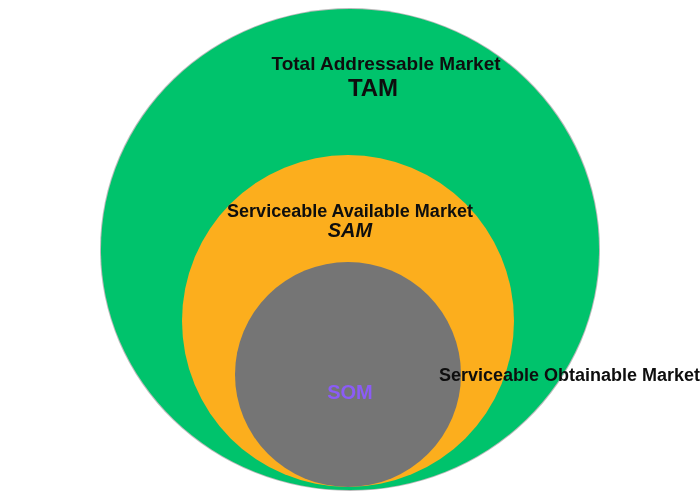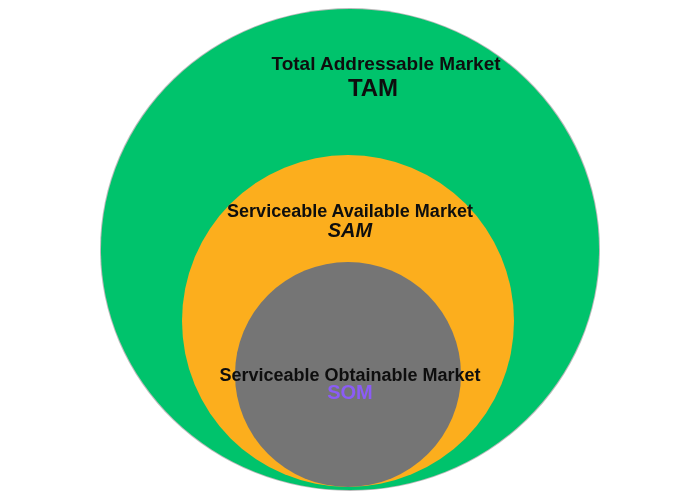--- a/index.html
+++ b/index.html
@@ -46,21 +46,21 @@
     left: 0;
     width: 100%;
     text-align: center;
     font-weight: 700;
     white-space: nowrap;
   }
   .tam-name    { top: 53px;  height: 22px; line-height: 22px; font-size: 19px; padding-left: 36px; }
   .tam-acronym { top: 75px;  height: 26px; line-height: 26px; font-size: 24px; padding-left: 23px; }
   .sam-name    { top: 200px; height: 22px; line-height: 22px; font-size: 18px; }
   .sam-acronym { top: 219px; height: 22px; line-height: 22px; font-size: 20px; font-style: italic; }
-  .som-name    { top: 364px; height: 22px; line-height: 22px; font-size: 18px; }
+  .som-name    { top: 364px; height: 22px; line-height: 22px; font-size: 18px; text-align: right; }
   .som-acronym { top: 382px; height: 20px; line-height: 20px; font-size: 20px; }
 </style>
 </head>
 <body>
 
 <div class="stage">
 
   <div class="circle circle-tam" style="background-color: rgb(0, 195, 108);"></div>
 
   <div class="circle circle-sam" style="background-color: rgb(252, 174, 29);"></div>

